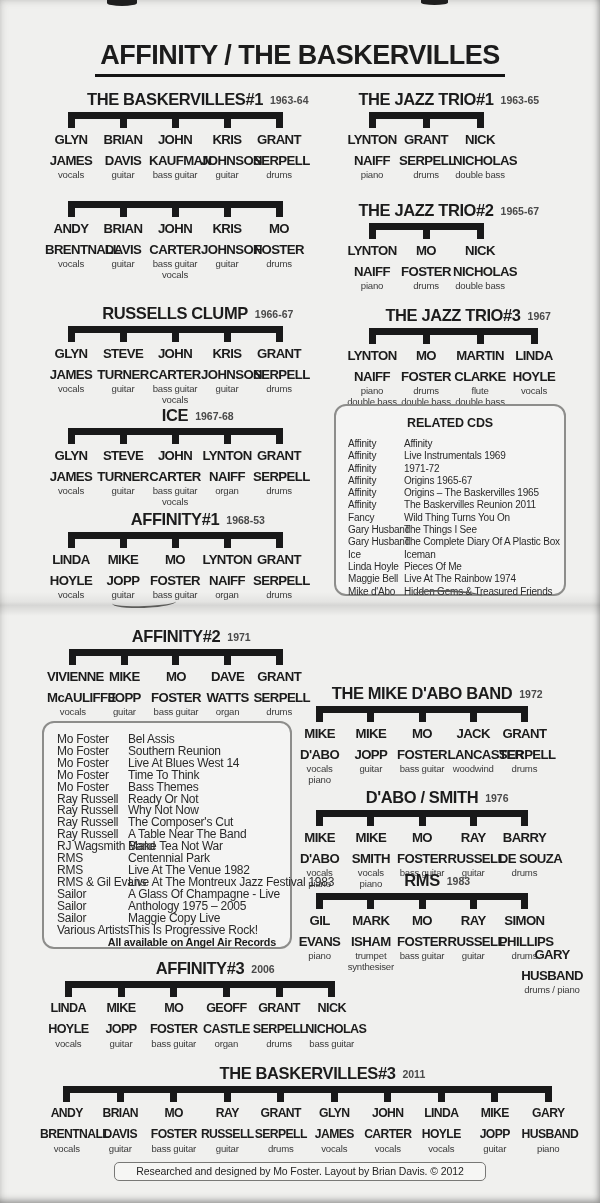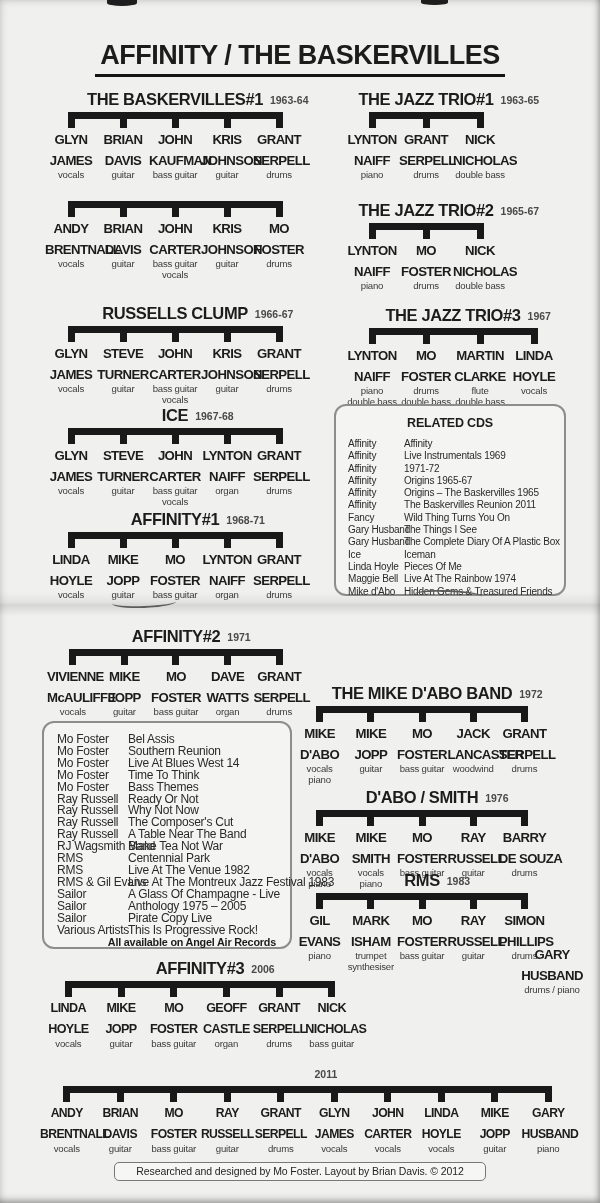--- a/index.html
+++ b/index.html
@@ -363,21 +363,21 @@
             <div class="mrole">organ</div>
           </div>
           <div class="mcell">
             <div class="mfirst">GRANT</div>
             <div class="mlast">SERPELL</div>
             <div class="mrole">drums</div>
           </div>
         </div>
       </div>
       <div class="band" style="left: 45px; top: 510px; width: 260px;">
-        <div class="band-title"><span class="band-name">AFFINITY#1</span><span class="band-years">1968-71</span></div>
+        <div class="band-title"><span class="band-name">AFFINITY#1</span><span class="band-years">1968-53</span></div>
         <div class="bracket">
           <div class="bar" style="left: 22.5px; right: 22.5px;"></div>
           <div class="tcell">
             <div class="tick"></div>
           </div>
           <div class="tcell">
             <div class="tick"></div>
           </div>
           <div class="tcell">
             <div class="tick"></div>
@@ -668,21 +668,21 @@
             <div class="mrole">drums</div>
           </div>
           <div class="mcell">
             <div class="mfirst">NICK</div>
             <div class="mlast">NICHOLAS</div>
             <div class="mrole">bass guitar</div>
           </div>
         </div>
       </div>
       <div class="band" style="left: 40px; top: 1064px; width: 535px; --ns: 12.2px;">
-        <div class="band-title"><span class="band-years">2011</span></div>
+        <div class="band-title"><span class="band-name">THE BASKERVILLES#3</span><span class="band-years">2011</span></div>
         <div class="bracket">
           <div class="bar" style="left: 23.3px; right: 23.3px;"></div>
           <div class="tcell">
             <div class="tick"></div>
           </div>
           <div class="tcell">
             <div class="tick"></div>
           </div>
           <div class="tcell">
             <div class="tick"></div>
@@ -793,21 +793,21 @@
         <div class="drow"><span class="artist">Ray Russell</span><span class="album">Ready Or Not</span></div>
         <div class="drow"><span class="artist">Ray Russell</span><span class="album">Why Not Now</span></div>
         <div class="drow"><span class="artist">Ray Russell</span><span class="album">The Composer's Cut</span></div>
         <div class="drow"><span class="artist">Ray Russell</span><span class="album">A Table Near The Band</span></div>
         <div class="drow"><span class="artist">RJ Wagsmith Band</span><span class="album">Make Tea Not War</span></div>
         <div class="drow"><span class="artist">RMS</span><span class="album">Centennial Park</span></div>
         <div class="drow"><span class="artist">RMS</span><span class="album">Live At The Venue 1982</span></div>
         <div class="drow"><span class="artist">RMS &amp; Gil Evans</span><span class="album">Live At The Montreux Jazz Festival 1983</span></div>
         <div class="drow"><span class="artist">Sailor</span><span class="album">A Glass Of Champagne - Live</span></div>
         <div class="drow"><span class="artist">Sailor</span><span class="album">Anthology 1975 – 2005</span></div>
-        <div class="drow"><span class="artist">Sailor</span><span class="album">Pirate Copy Live</span></div>
+        <div class="drow"><span class="artist">Sailor</span><span class="album">Maggie Copy Live</span></div>
         <div class="drow"><span class="artist">Various Artists</span><span class="album">This Is Progressive Rock!</span></div>
       </div>
     <div class="disco-footer">All available on Angel Air Records</div>
   </div>
 
   <div class="fold"></div>
   <div class="staple" id="staple-a"></div>
   <div class="staple" id="staple-b"></div>
 
   <div class="credit-wrap">

